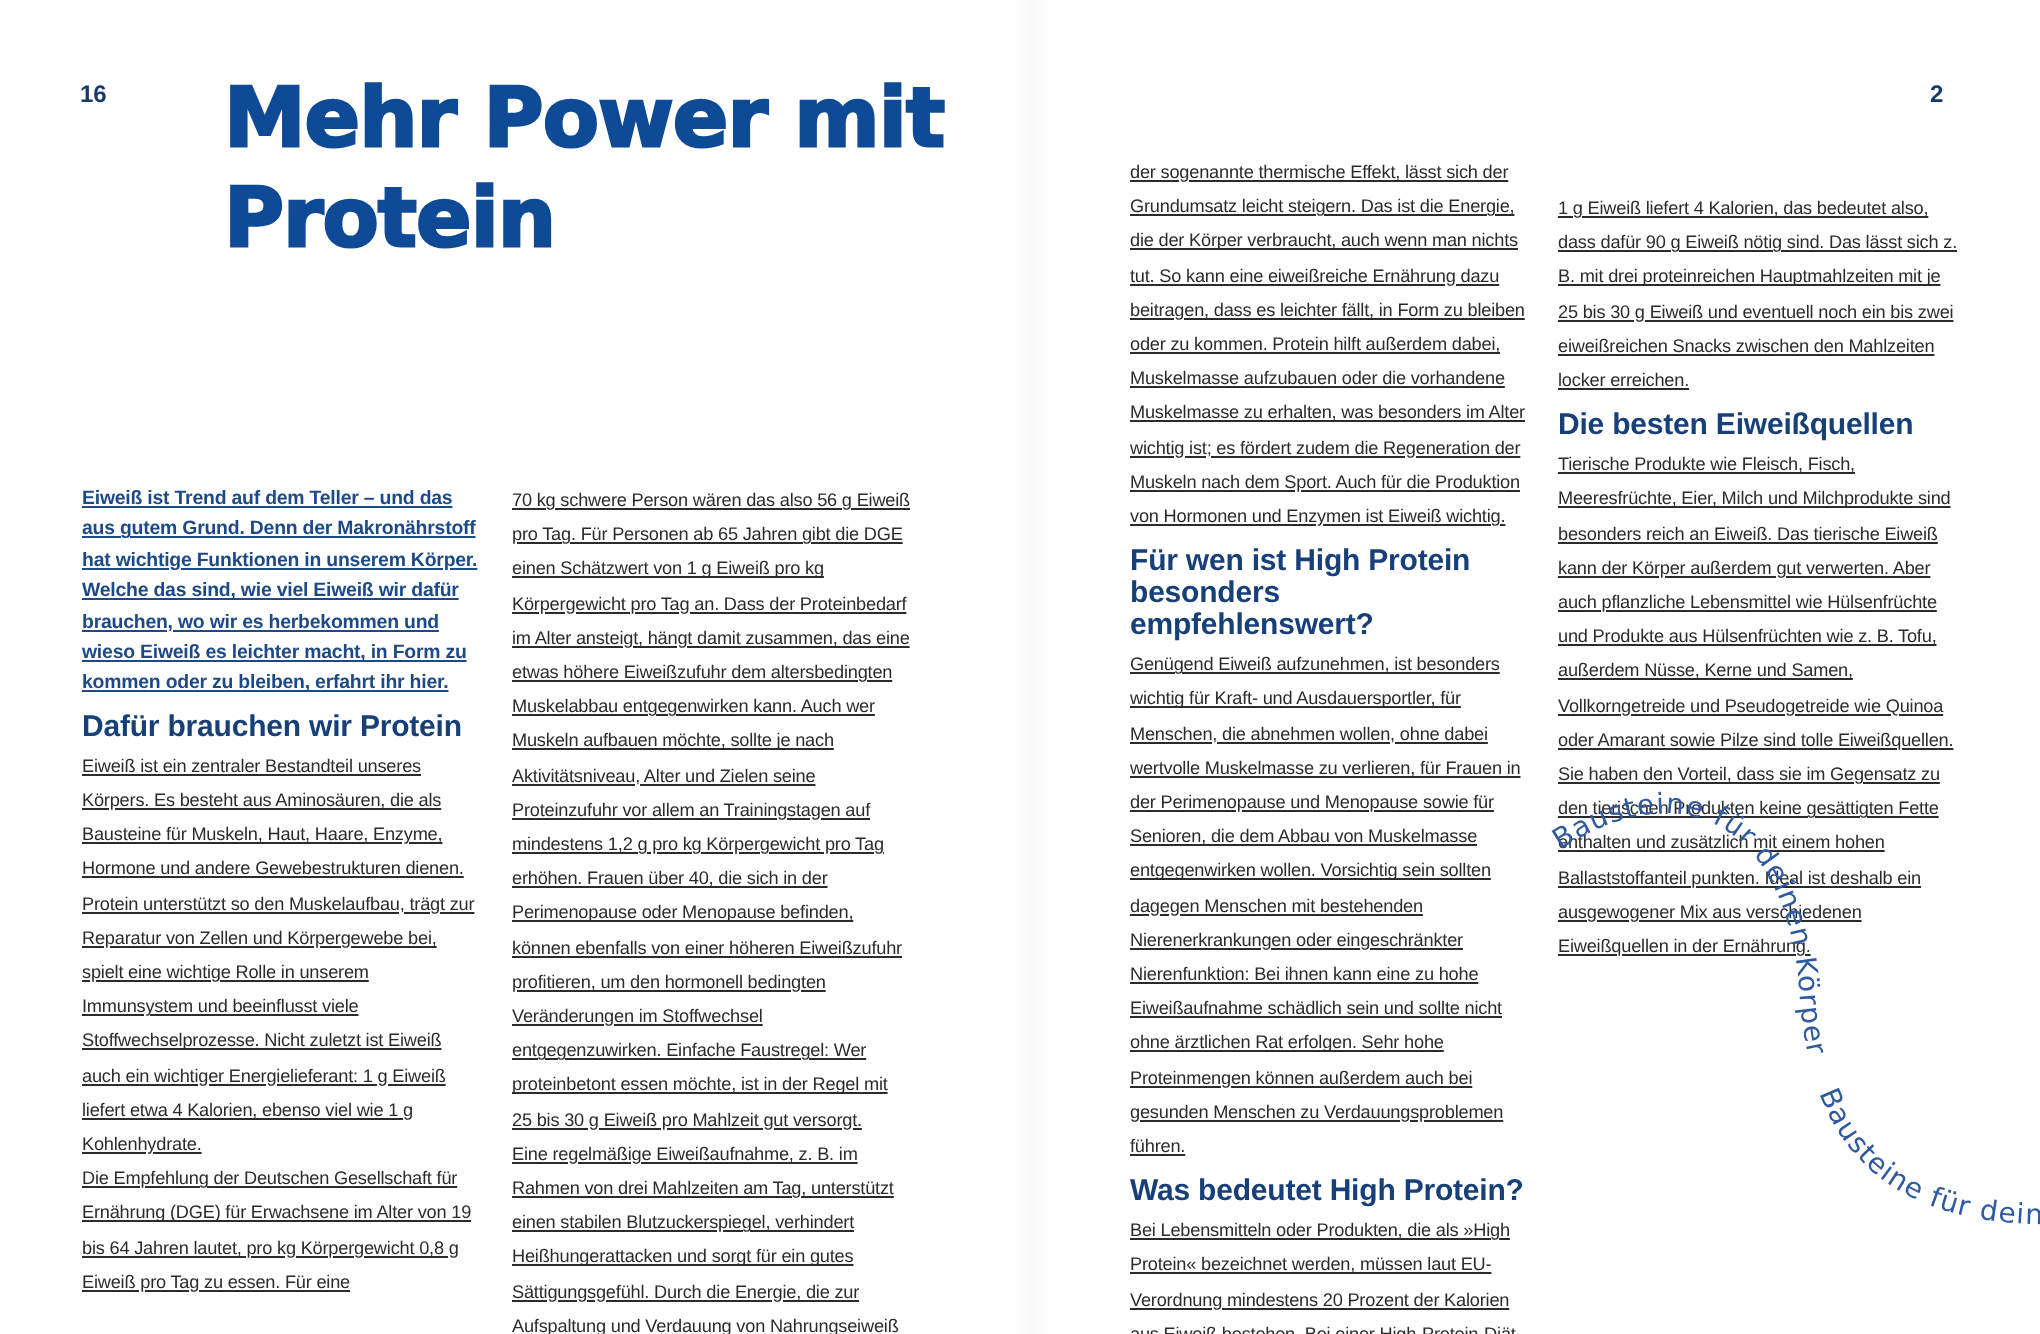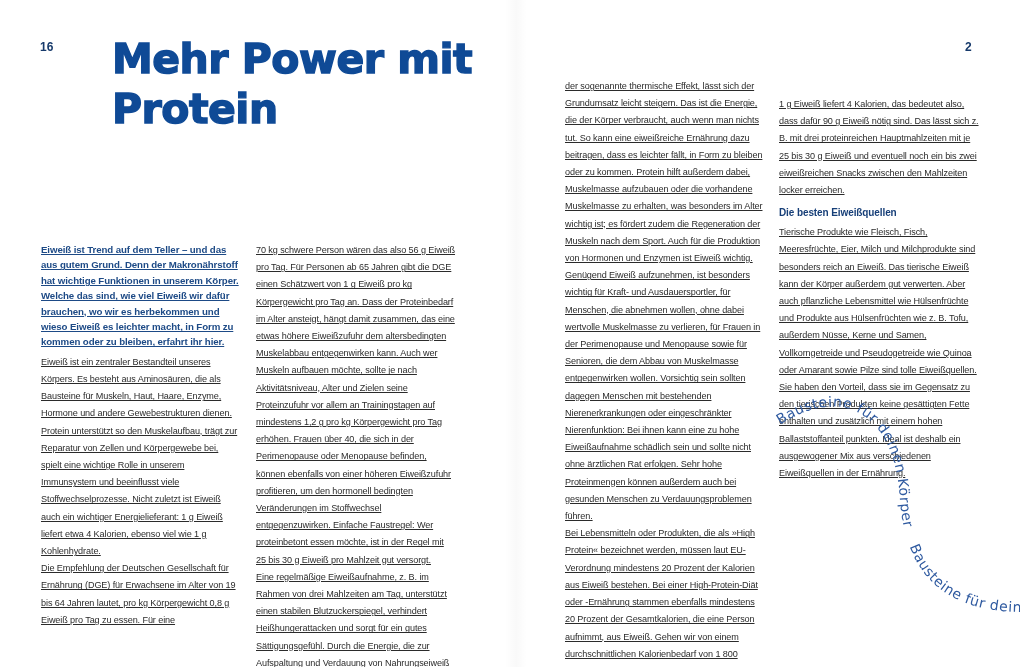--- a/index.html
+++ b/index.html
@@ -10,21 +10,21 @@
             background: linear-gradient(to right, rgba(0,0,0,0) 0%, rgba(0,0,0,0.025) 50%, rgba(0,0,0,0) 100%); }
   .page-num { position: absolute; top: 40px; font-weight: 700; font-size: 12px; color: #173a6b; }
   .page-num.left { left: 40px; }
   .page-num.right { left: 965px; }
   .title { position: absolute; left: 112px; top: 34px; margin: 0; width: 380px;
            font-family: "DejaVu Sans", sans-serif; font-weight: 900; font-size: 41px;
            line-height: 50px; letter-spacing: -0.5px; color: #0f4a96;
            -webkit-text-stroke: 1.4px #0f4a96; }
   .col { position: absolute; font-size: 9.1px; line-height: 17.2px; letter-spacing: -0.1px; }
   .col p { margin: 0; text-decoration: underline; }
-  .col h2 { margin: 6px 0 3px 0; font-size: 10px; line-height: 16px; font-weight: 700; color: #173f78; }
+  .col h2 { margin: 6px 0 3px 0; font-size: 15px; line-height: 16px; font-weight: 700; color: #173f78; }
   .col .lead { font-size: 9.7px; line-height: 15.4px; font-weight: 700; color: #1d4a86; margin-bottom: 4px; }
   .c1 { left: 41px; top: 242px; width: 200px; }
   .c2 { left: 256px; top: 242px; width: 200px; }
   .c3 { left: 565px; top: 78px; width: 200px; }
   .c4 { left: 779px; top: 96px; width: 200px; }
   .curve { position: absolute; left: 760px; top: 380px; width: 260px; height: 250px; }
   .curve text { font-family: "DejaVu Sans", sans-serif; font-size: 14px; fill: #2f5aa0; letter-spacing: 0.6px; }
 </style>
 </head>
 <body>
@@ -34,34 +34,37 @@
 
   <div class="page-num left">16</div>
 
   <h1 class="title">
     <span>Mehr Power mit</span><br>
     <span>Protein</span>
   </h1>
 
   <div class="col c1">
     <p class="lead">Eiweiß ist Trend auf dem Teller – und das aus gutem Grund. Denn der Makronährstoff hat wichtige Funktionen in unserem Körper. Welche das sind, wie viel Eiweiß wir dafür brauchen, wo wir es herbekommen und wieso Eiweiß es leichter macht, in Form zu kommen oder zu bleiben, erfahrt ihr hier.</p>
+    <h2>Dafür brauchen wir Protein</h2>
     <p>Eiweiß ist ein zentraler Bestandteil unseres Körpers. Es besteht aus Aminosäuren, die als Bausteine für Muskeln, Haut, Haare, Enzyme, Hormone und andere Gewebestrukturen dienen. Protein unterstützt so den Muskelaufbau, trägt zur Reparatur von Zellen und Körpergewebe bei, spielt eine wichtige Rolle in unserem Immunsystem und beeinflusst viele Stoffwechselprozesse. Nicht zuletzt ist Eiweiß auch ein wichtiger Energielieferant: 1 g Eiweiß liefert etwa 4 Kalorien, ebenso viel wie 1 g Kohlenhydrate.</p>
     <p>Die Empfehlung der Deutschen Gesellschaft für Ernährung (DGE) für Erwachsene im Alter von 19 bis 64 Jahren lautet, pro kg Körpergewicht 0,8 g Eiweiß pro Tag zu essen. Für eine</p>
   </div>
 
   <div class="col c2">
     <p>70 kg schwere Person wären das also 56 g Eiweiß pro Tag. Für Personen ab 65 Jahren gibt die DGE einen Schätzwert von 1 g Eiweiß pro kg Körpergewicht pro Tag an. Dass der Proteinbedarf im Alter ansteigt, hängt damit zusammen, das eine etwas höhere Eiweißzufuhr dem altersbedingten Muskelabbau entgegenwirken kann. Auch wer Muskeln aufbauen möchte, sollte je nach Aktivitätsniveau, Alter und Zielen seine Proteinzufuhr vor allem an Trainingstagen auf mindestens 1,2 g pro kg Körpergewicht pro Tag erhöhen. Frauen über 40, die sich in der Perimenopause oder Menopause befinden, können ebenfalls von einer höheren Eiweißzufuhr profitieren, um den hormonell bedingten Veränderungen im Stoffwechsel entgegenzuwirken. Einfache Faustregel: Wer proteinbetont essen möchte, ist in der Regel mit 25 bis 30 g Eiweiß pro Mahlzeit gut versorgt.</p>
     <p>Eine regelmäßige Eiweißaufnahme, z. B. im Rahmen von drei Mahlzeiten am Tag, unterstützt einen stabilen Blutzuckerspiegel, verhindert Heißhungerattacken und sorgt für ein gutes Sättigungsgefühl. Durch die Energie, die zur Aufspaltung und Verdauung von Nahrungseiweiß notwendig ist,</p>
   </div>
 
   <div class="page-num right">2</div>
 
   <div class="col c3">
     <p>der sogenannte thermische Effekt, lässt sich der Grundumsatz leicht steigern. Das ist die Energie, die der Körper verbraucht, auch wenn man nichts tut. So kann eine eiweißreiche Ernährung dazu beitragen, dass es leichter fällt, in Form zu bleiben oder zu kommen. Protein hilft außerdem dabei, Muskelmasse aufzubauen oder die vorhandene Muskelmasse zu erhalten, was besonders im Alter wichtig ist; es fördert zudem die Regeneration der Muskeln nach dem Sport. Auch für die Produktion von Hormonen und Enzymen ist Eiweiß wichtig.</p>
+    <h2>Für wen ist High Protein besonders empfehlenswert?</h2>
     <p>Genügend Eiweiß aufzunehmen, ist besonders wichtig für Kraft- und Ausdauersportler, für Menschen, die abnehmen wollen, ohne dabei wertvolle Muskelmasse zu verlieren, für Frauen in der Perimenopause und Menopause sowie für Senioren, die dem Abbau von Muskelmasse entgegenwirken wollen. Vorsichtig sein sollten dagegen Menschen mit bestehenden Nierenerkrankungen oder eingeschränkter Nierenfunktion: Bei ihnen kann eine zu hohe Eiweißaufnahme schädlich sein und sollte nicht ohne ärztlichen Rat erfolgen. Sehr hohe Proteinmengen können außerdem auch bei gesunden Menschen zu Verdauungsproblemen führen.</p>
+    <h2>Was bedeutet High Protein?</h2>
     <p>Bei Lebensmitteln oder Produkten, die als »High Protein« bezeichnet werden, müssen laut EU-Verordnung mindestens 20 Prozent der Kalorien aus Eiweiß bestehen. Bei einer High-Protein-Diät oder -Ernährung stammen ebenfalls mindestens 20 Prozent der Gesamtkalorien, die eine Person aufnimmt, aus Eiweiß. Gehen wir von einem durchschnittlichen Kalorienbedarf von 1 800 Kalorien pro Tag bei Frauen aus, sollten also mindestens 360 Kalorien aus Eiweiß stammen.</p>
   </div>
 
   <div class="col c4">
     <p>1 g Eiweiß liefert 4 Kalorien, das bedeutet also, dass dafür 90 g Eiweiß nötig sind. Das lässt sich z. B. mit drei proteinreichen Hauptmahlzeiten mit je 25 bis 30 g Eiweiß und eventuell noch ein bis zwei eiweißreichen Snacks zwischen den Mahlzeiten locker erreichen.</p>
     <h2>Die besten Eiweißquellen</h2>
     <p>Tierische Produkte wie Fleisch, Fisch, Meeresfrüchte, Eier, Milch und Milchprodukte sind besonders reich an Eiweiß. Das tierische Eiweiß kann der Körper außerdem gut verwerten. Aber auch pflanzliche Lebensmittel wie Hülsenfrüchte und Produkte aus Hülsenfrüchten wie z. B. Tofu, außerdem Nüsse, Kerne und Samen, Vollkorngetreide und Pseudogetreide wie Quinoa oder Amarant sowie Pilze sind tolle Eiweißquellen. Sie haben den Vorteil, dass sie im Gegensatz zu den tierischen Produkten keine gesättigten Fette enthalten und zusätzlich mit einem hohen Ballaststoffanteil punkten. Ideal ist deshalb ein ausgewogener Mix aus verschiedenen Eiweißquellen in der Ernährung.</p>
   </div>
 
   <svg class="curve" viewBox="0 0 260 250">

